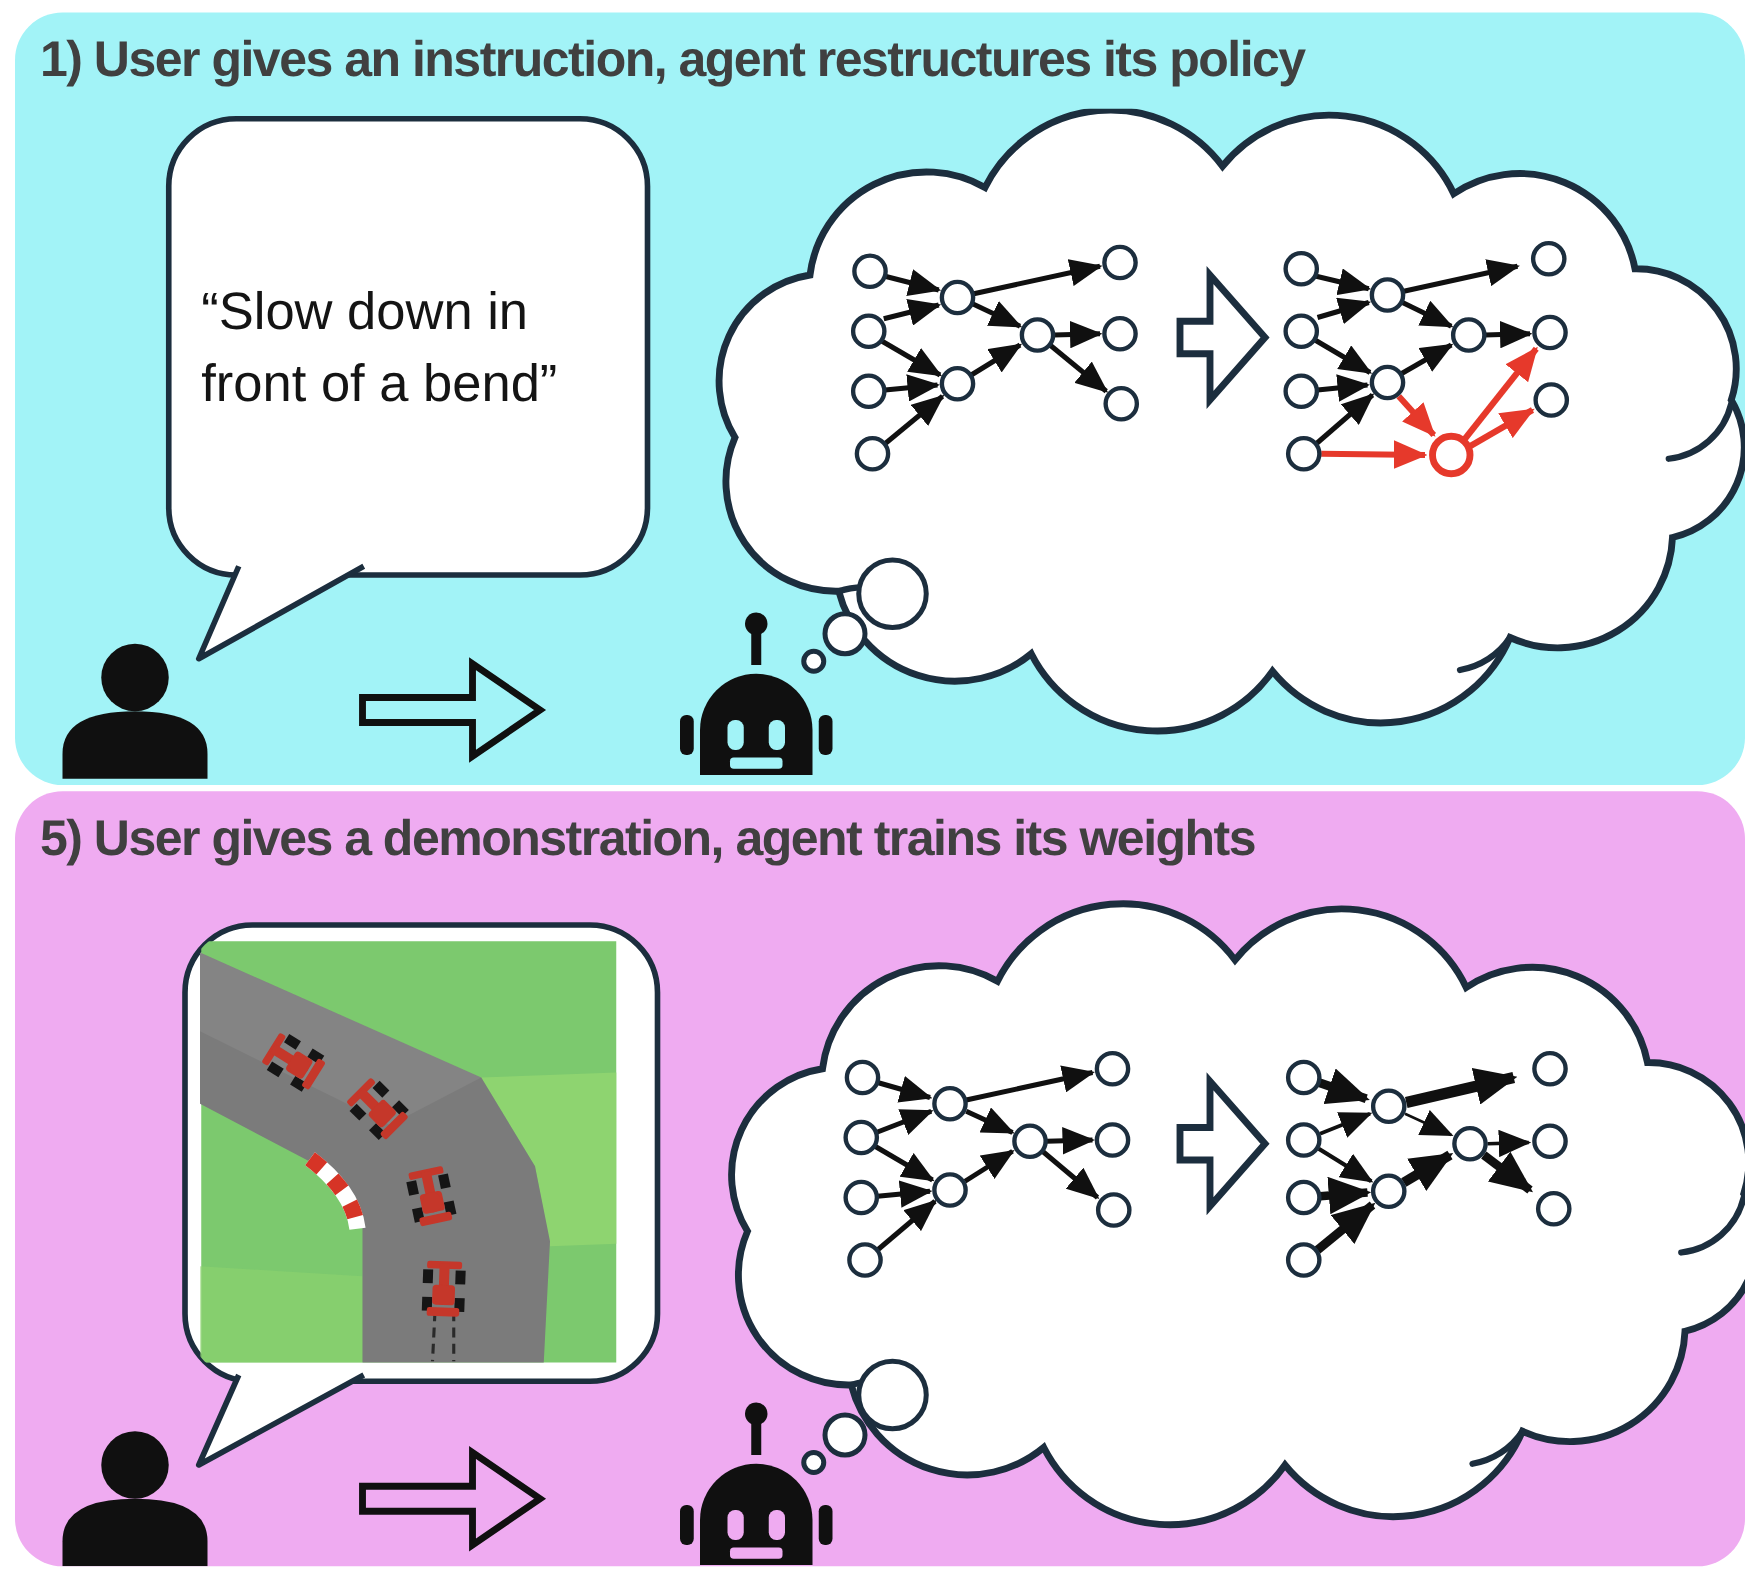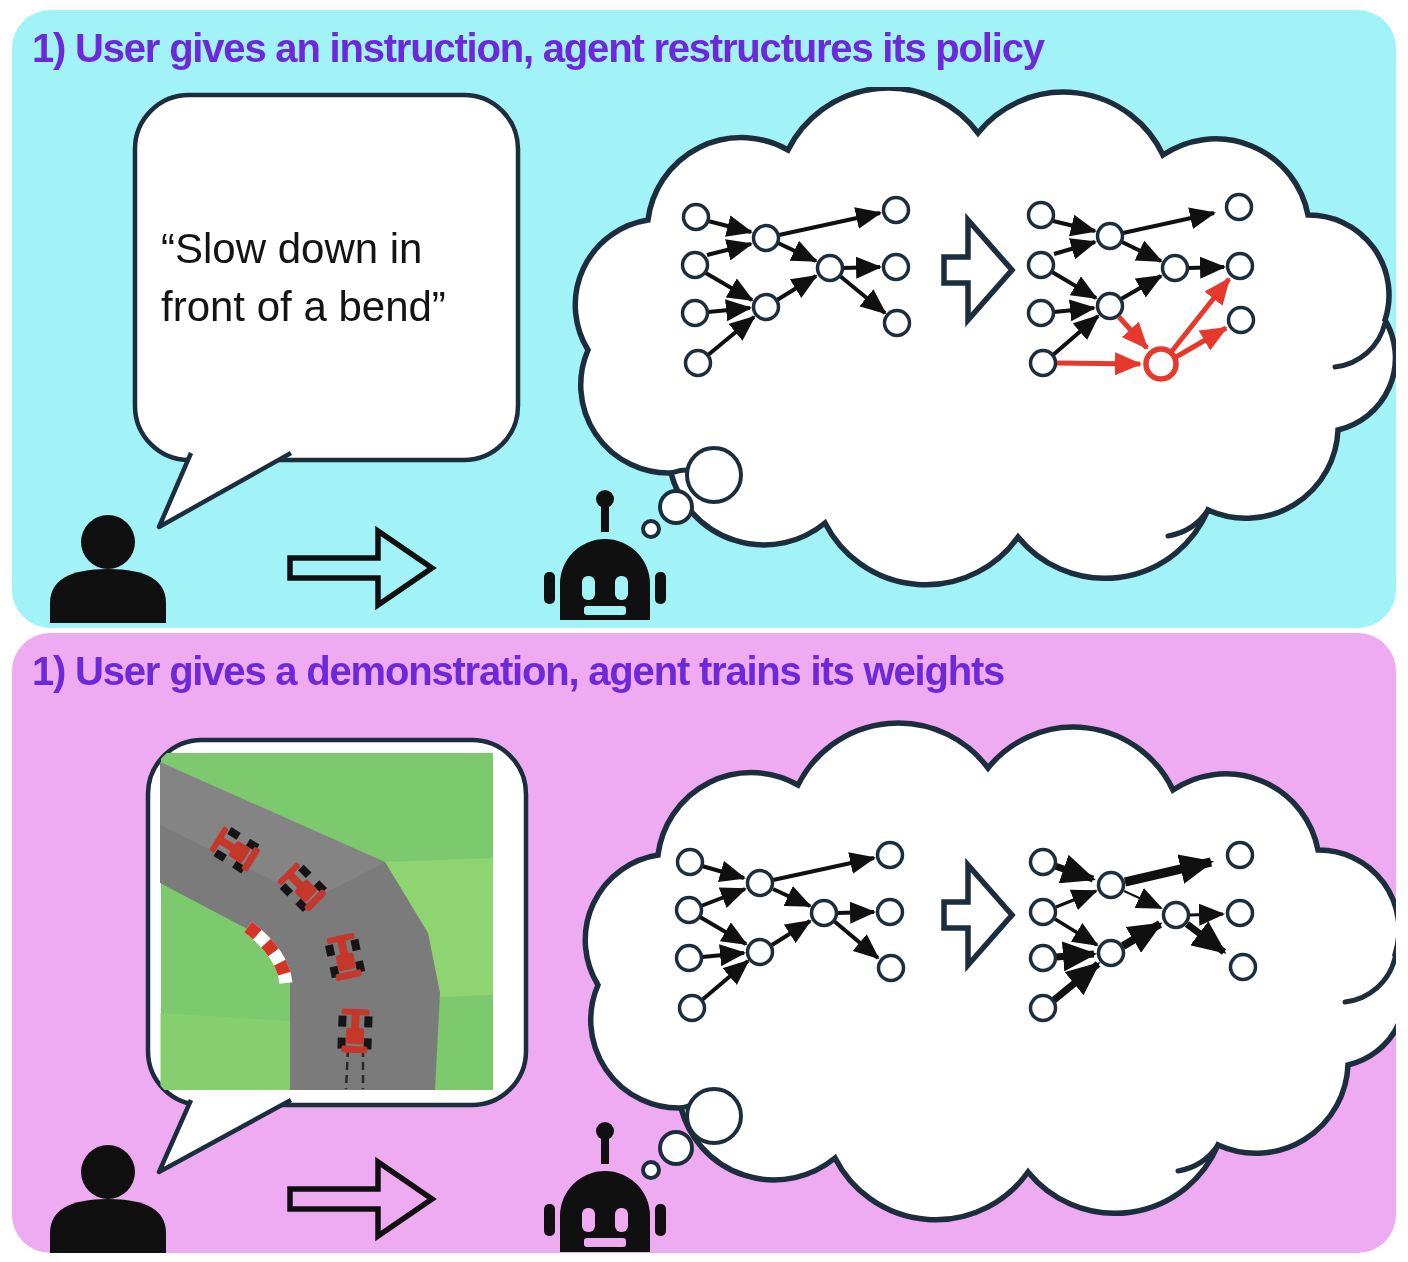--- a/index.html
+++ b/index.html
@@ -2,21 +2,21 @@
 <html style="--c-panel1_bg: #a2f3f7; --c-panel2_bg: #efabf1; --c-outline_navy: #1c2e3e; --c-ink_black: #101010; --c-highlight_red: #e6392b; --c-cloud_white: #ffffff; --c-grass_green: #7cc96e; --c-grass_green_light: #8ed470; --c-road_gray: #7b7b7b; --c-curb_red: #d63426; --c-car_red: #c5372a;"><head>
 <meta charset="utf-8">
 <style>
   html,body{margin:0;padding:0;background:#ffffff;}
   body{width:1408px;height:1262px;font-family:"Liberation Sans",sans-serif;}
   .stage{position:relative;width:1408px;height:1262px;overflow:hidden;}
   .panel{position:absolute;left:12px;width:1384px;border-radius:38px;}
   #panel1{top:10px;height:618px;background:var(--c-panel1_bg,#a2f3f7);}
   #panel2{top:633px;height:620px;background:var(--c-panel2_bg,#efabf1);}
   .title{position:absolute;left:20px;top:16px;font-size:40px;font-weight:700;
-         letter-spacing:-1.2px;color:#6d28d9;white-space:nowrap;}
+         letter-spacing:-1.2px;color:#404040;white-space:nowrap;}
   .art{position:absolute;left:0;display:block;}
   #art1{top:77px;width:1384px;height:540px;}
   #art2{top:82px;width:1384px;height:538px;}
   
   .cloud{fill:#ffffff;stroke:var(--c-outline_navy,#1c2e3e);stroke-width:5.5;}
   .curl{fill:none;stroke:var(--c-outline_navy,#1c2e3e);stroke-width:5;stroke-linecap:round;}
   .node{fill:#ffffff;stroke:var(--c-outline_navy,#1c2e3e);stroke-width:3.5;}
   .rednode{fill:#ffffff;stroke:var(--c-highlight_red,#e6392b);stroke-width:5.5;}
   .edge{stroke:var(--c-ink_black,#101010);fill:none;}
   .rededge{stroke:var(--c-highlight_red,#e6392b);fill:none;}
@@ -182,21 +182,21 @@
           <circle class="node" cx="1227" cy="120" r="12.5"></circle>
           <circle class="node" cx="1228" cy="179" r="12.5"></circle>
           <circle class="node" cx="1229" cy="233" r="12.5"></circle>
           <circle class="rednode" cx="1149" cy="277" r="15"></circle>
         </g>
       </g>
     </svg>
   </div>
 
   <div class="panel" id="panel2">
-    <div class="title">1) User gives a demonstration, agent trains its weights</div>
+    <div class="title">5) User gives a demonstration, agent trains its weights</div>
 
     <svg class="art" id="art2" viewBox="0 0 1384 538">
       <defs>
         <clipPath id="bubclip">
             <rect x="136" y="25" width="378" height="365" rx="54"></rect>
           </clipPath>
       </defs>
 
       <use href="#cloud" transform="translate(561,15)"></use>
       <use href="#trail" transform="translate(630,385)"></use>

